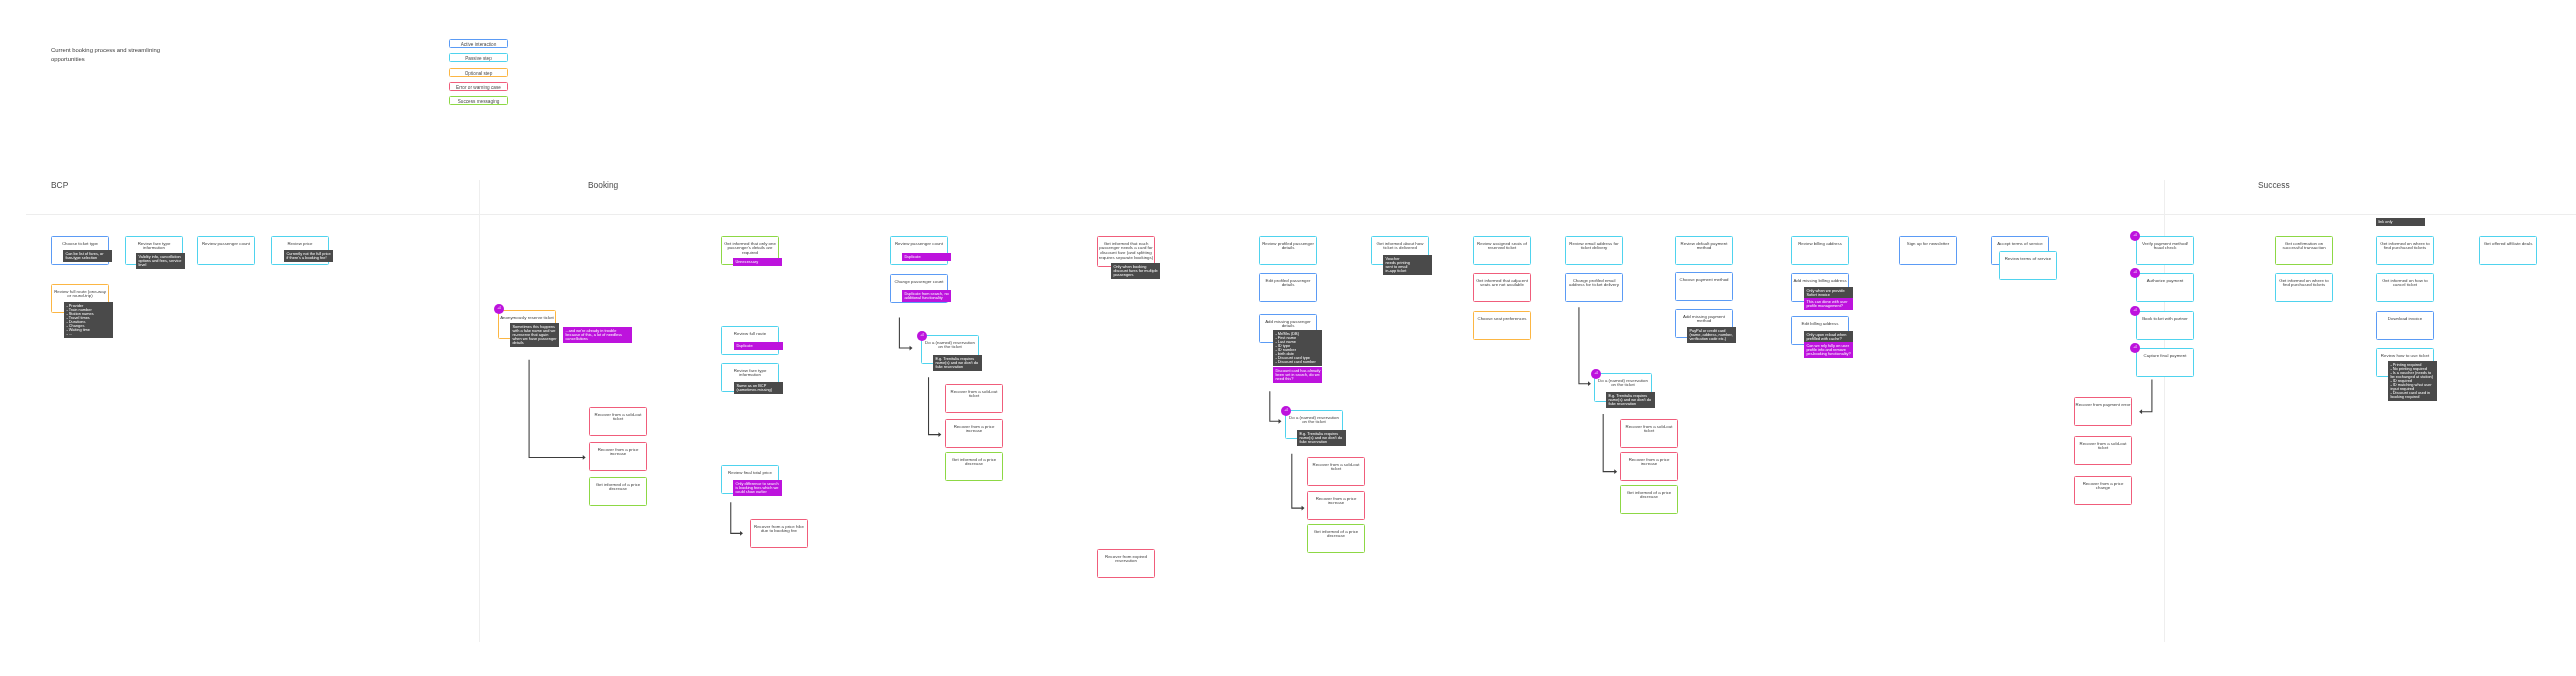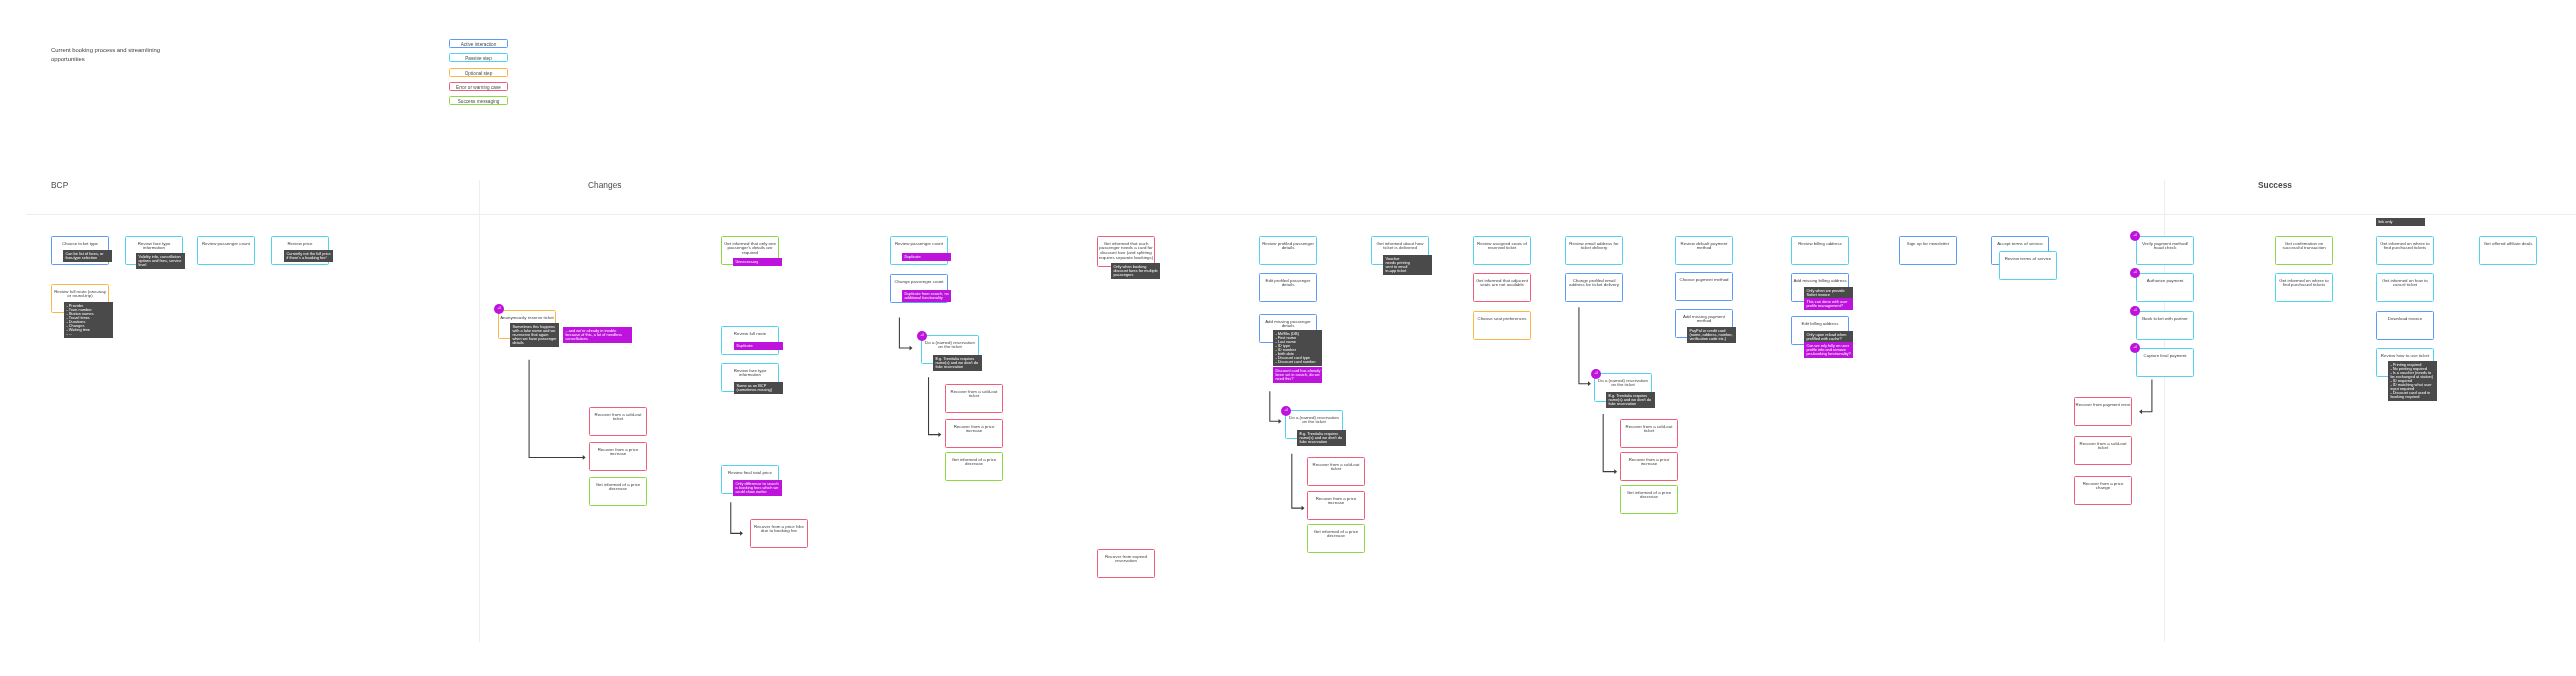--- a/index.html
+++ b/index.html
@@ -25,22 +25,22 @@
 
 <div id="canvas">
 <div class="ttl" style="left:51px;top:46px;">
       <div>Current booking process and streamlining</div>
       <div>opportunities</div>
     </div>
 <div class="hline" style="top:214px;"></div>
 <div class="vline" style="left:479px;top:180px;height:462px;"></div>
 <div class="vline" style="left:2164px;top:180px;height:462px;"></div>
 <div class="phase" style="left:51px;top:180px;">BCP</div>
-<div class="phase" style="left:588px;top:180px;">Changes</div>
-<div class="phase" style="left:2258px;top:180px;font-weight:bold;">Success</div>
+<div class="phase" style="left:588px;top:180px;">Booking</div>
+<div class="phase" style="left:2258px;top:180px;">Success</div>
 <div class="lgbox" style="left:449px;top:39px;width:59px;height:9px;border-color:#5b9bf5;">
       <span>Active interaction</span>
     </div>
 <div class="lgbox" style="left:449px;top:53px;width:59px;height:9px;border-color:#4fd3ee;">
       <span>Passive step</span>
     </div>
 <div class="lgbox" style="left:449px;top:68px;width:59px;height:9px;border-color:#fcb643;">
       <span>Optional step</span>
     </div>
 <div class="lgbox" style="left:449px;top:82px;width:59px;height:9px;border-color:#f05d7b;">

